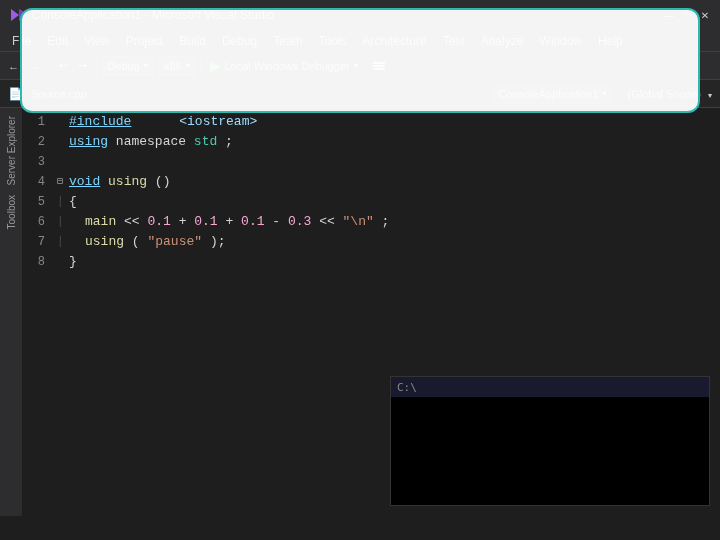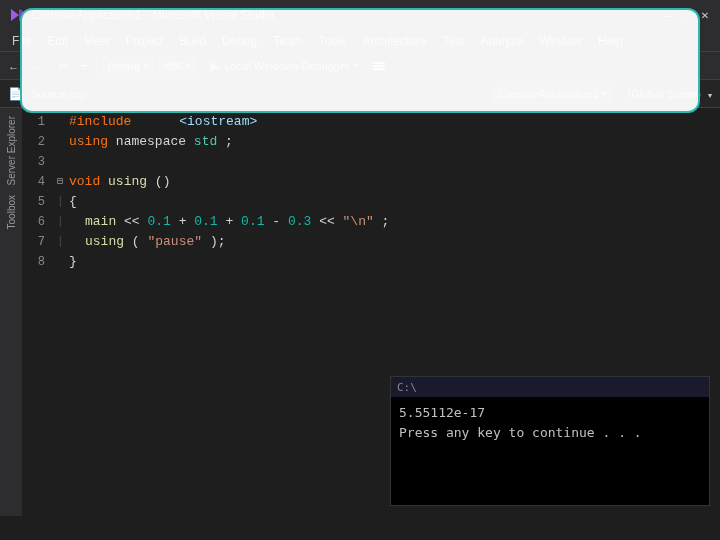--- a/index.html
+++ b/index.html
@@ -225,23 +225,23 @@
       user-select: none;
       flex-shrink: 0;
     }
     .line-indicator {
       width: 12px;
       flex-shrink: 0;
     }
     .line-code {
       color: #d4d4d4;
     }
-    .kw { color: #f97316; }
+    .kw { color: #7dd3fc; text-decoration: underline; }
     .string-color { color: #ce9178; }
-    .num-color { color: #14b8a6; }
+    .num-color { color: #f9a8d4; }
     .class-color { color: #4ec9b0; }
     .fn-color { color: #dcdcaa; }
 
     
     .console-overlay {
       position: absolute;
       bottom: 10px;
       right: 10px;
       width: 320px;
       height: 130px;
@@ -446,20 +446,16 @@
         <span class="line-indicator"></span>
         <span class="line-code">}</span>
       </div>
 
     </div>
 
     <div class="console-overlay">
       <div class="console-title-bar">
         <span>C:\</span>
       </div>
-      <div class="console-output">
-        <div>5.55112e-17</div>
-        <div>Press any key to continue . . .</div>
-      </div>
     </div>
 
   </div>
 </div>
 
 </body></html>

